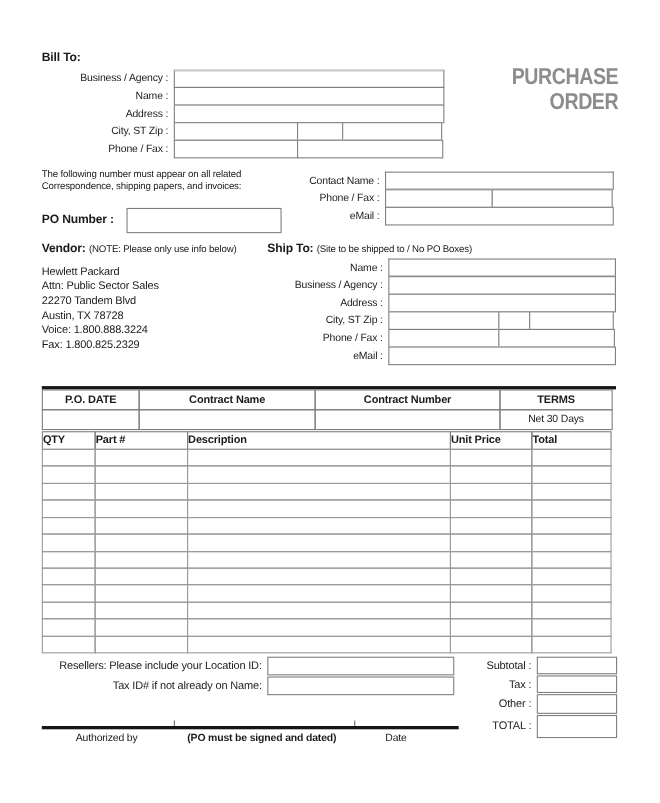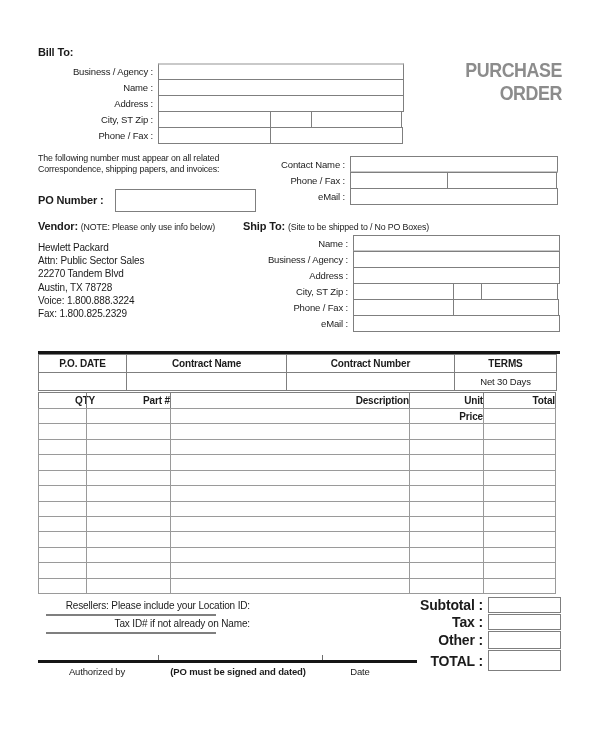--- a/index.html
+++ b/index.html
@@ -33,35 +33,35 @@
   .orow:first-child{margin-top:0;}
   .oc{border:1px solid #7f7f7f;box-sizing:border-box;margin-left:-1px;text-align:center;}
   .oc:first-child{margin-left:0;}
   .ohead .oc{font-weight:bold;font-size:10px;line-height:18px;}
   .oval{font-size:9.5px;line-height:18px;}
   .ow0{width:89px}.ow1{width:161px}.ow2{width:169px}.ow3{width:103px}
   
   .itable{position:absolute;left:38px;top:392px;width:522px;}
   .ihead{display:flex;height:17px;}
   .ihc{border:1px solid #7f7f7f;box-sizing:border-box;margin-left:-1px;
-       font-weight:bold;font-size:10px;line-height:16px;text-align:right;padding-left:36px;}
+       font-weight:bold;font-size:10px;line-height:16px;text-align:left;}
   .ihc:first-child{margin-left:0;}
   .ibody{height:185px;display:flex;flex-direction:column;}
   .irow{flex:1;display:flex;margin-top:-1px;}
   .icell{border:1px solid #9a9a9a;box-sizing:border-box;margin-left:-1px;}
   .icell:first-child{margin-left:0;}
   .w0{width:49px}.w1{width:85px}.w2{width:240px}.w3{width:75px}.w4{width:73px}
   
-  .flrow{position:absolute;left:46px;display:flex;height:17px;flex-direction:column;}
+  .flrow{position:absolute;left:34px;display:flex;height:17px;}
   .fllab{width:204px;text-align:right;padding-right:5px;font-size:10px;line-height:17px;white-space:nowrap;}
   .flbox{width:170px;border:1px solid #7f7f7f;box-sizing:border-box;background:#fff;}
   
   .trow{position:absolute;left:380px;display:flex;align-items:stretch;}
   .tlab{width:103px;display:flex;justify-content:flex-end;align-items:center;
-        padding-right:5px;font-weight:bold;font-size:14px;white-space:nowrap;}
+        padding-right:5px;font-weight:normal;font-size:10px;white-space:nowrap;}
   .tbox{width:73px;border:1px solid #7f7f7f;box-sizing:border-box;background:#fff;}
   
   .sigline{position:absolute;height:3px;background:#161616;}
   .sigtick{position:absolute;width:1px;height:5px;background:#6d6d6d;}
   .siglab{position:absolute;font-size:9.5px;text-align:center;white-space:nowrap;}
   .bold{font-weight:bold;}
 </style>
 </head>
 <body>
 

